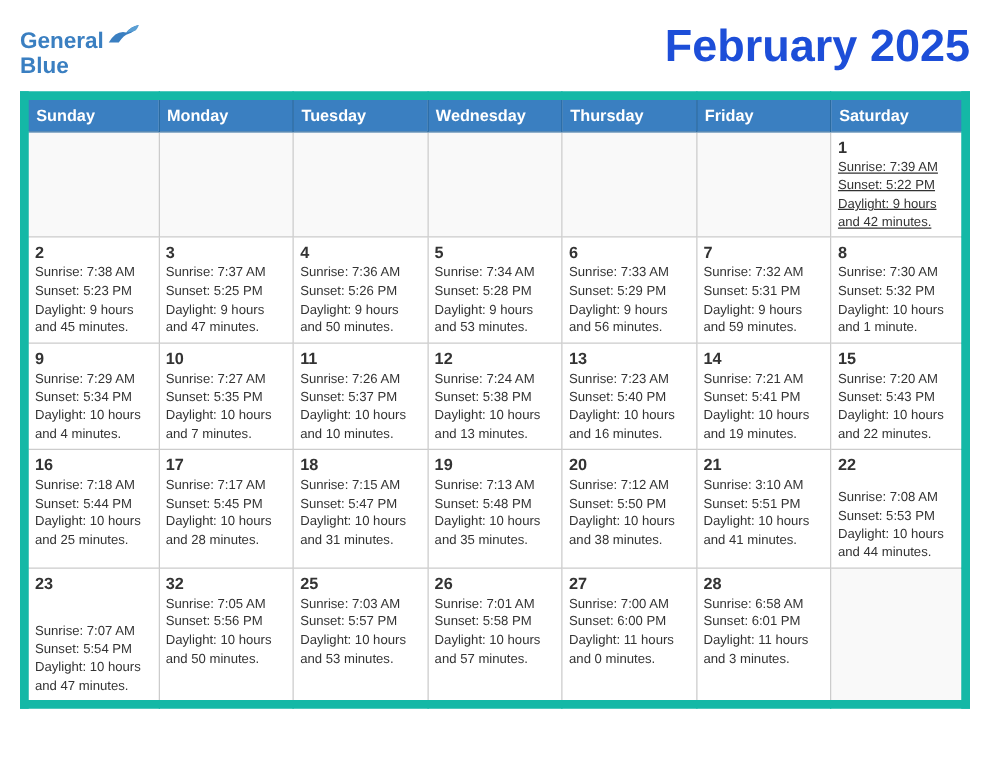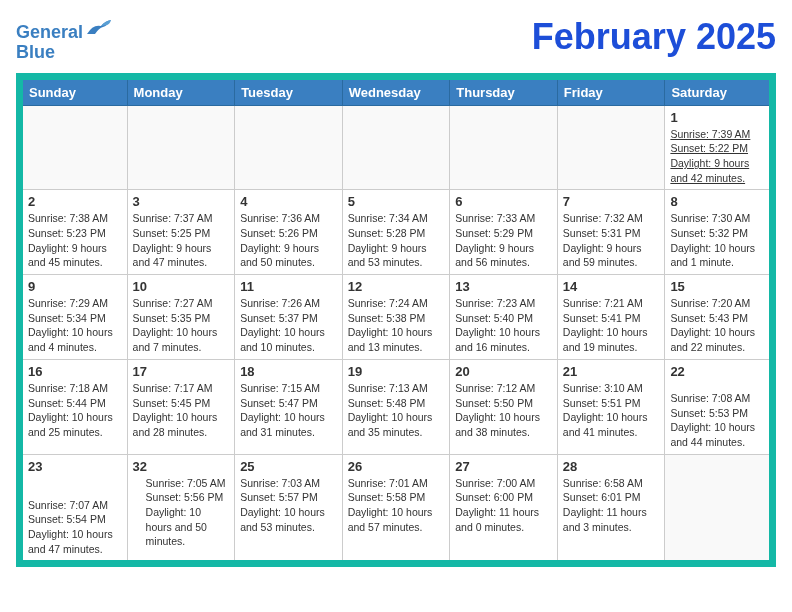--- a/index.html
+++ b/index.html
@@ -265,21 +265,21 @@
       </tr>
       <tr>
         <td>
           <div class="day-num">23</div>
           <div class="day-info" style="white-space: pre-line; margin-top: 24px;">Sunrise: 7:07 AM
 Sunset: 5:54 PM
 Daylight: 10 hours and 47 minutes.</div>
         </td>
         <td>
           <div class="day-num">32</div>
-          <div class="day-info" style="white-space: pre-line; margin-left: 13px;">Sunrise: 7:05 AM
+          <div class="day-info" style="white-space: pre-line;">Sunrise: 7:05 AM
 Sunset: 5:56 PM
 Daylight: 10 hours and 50 minutes.</div>
         </td>
         <td>
           <div class="day-num">25</div>
           <div class="day-info" style="white-space: pre-line;">Sunrise: 7:03 AM
 Sunset: 5:57 PM
 Daylight: 10 hours and 53 minutes.</div>
         </td>
         <td>

